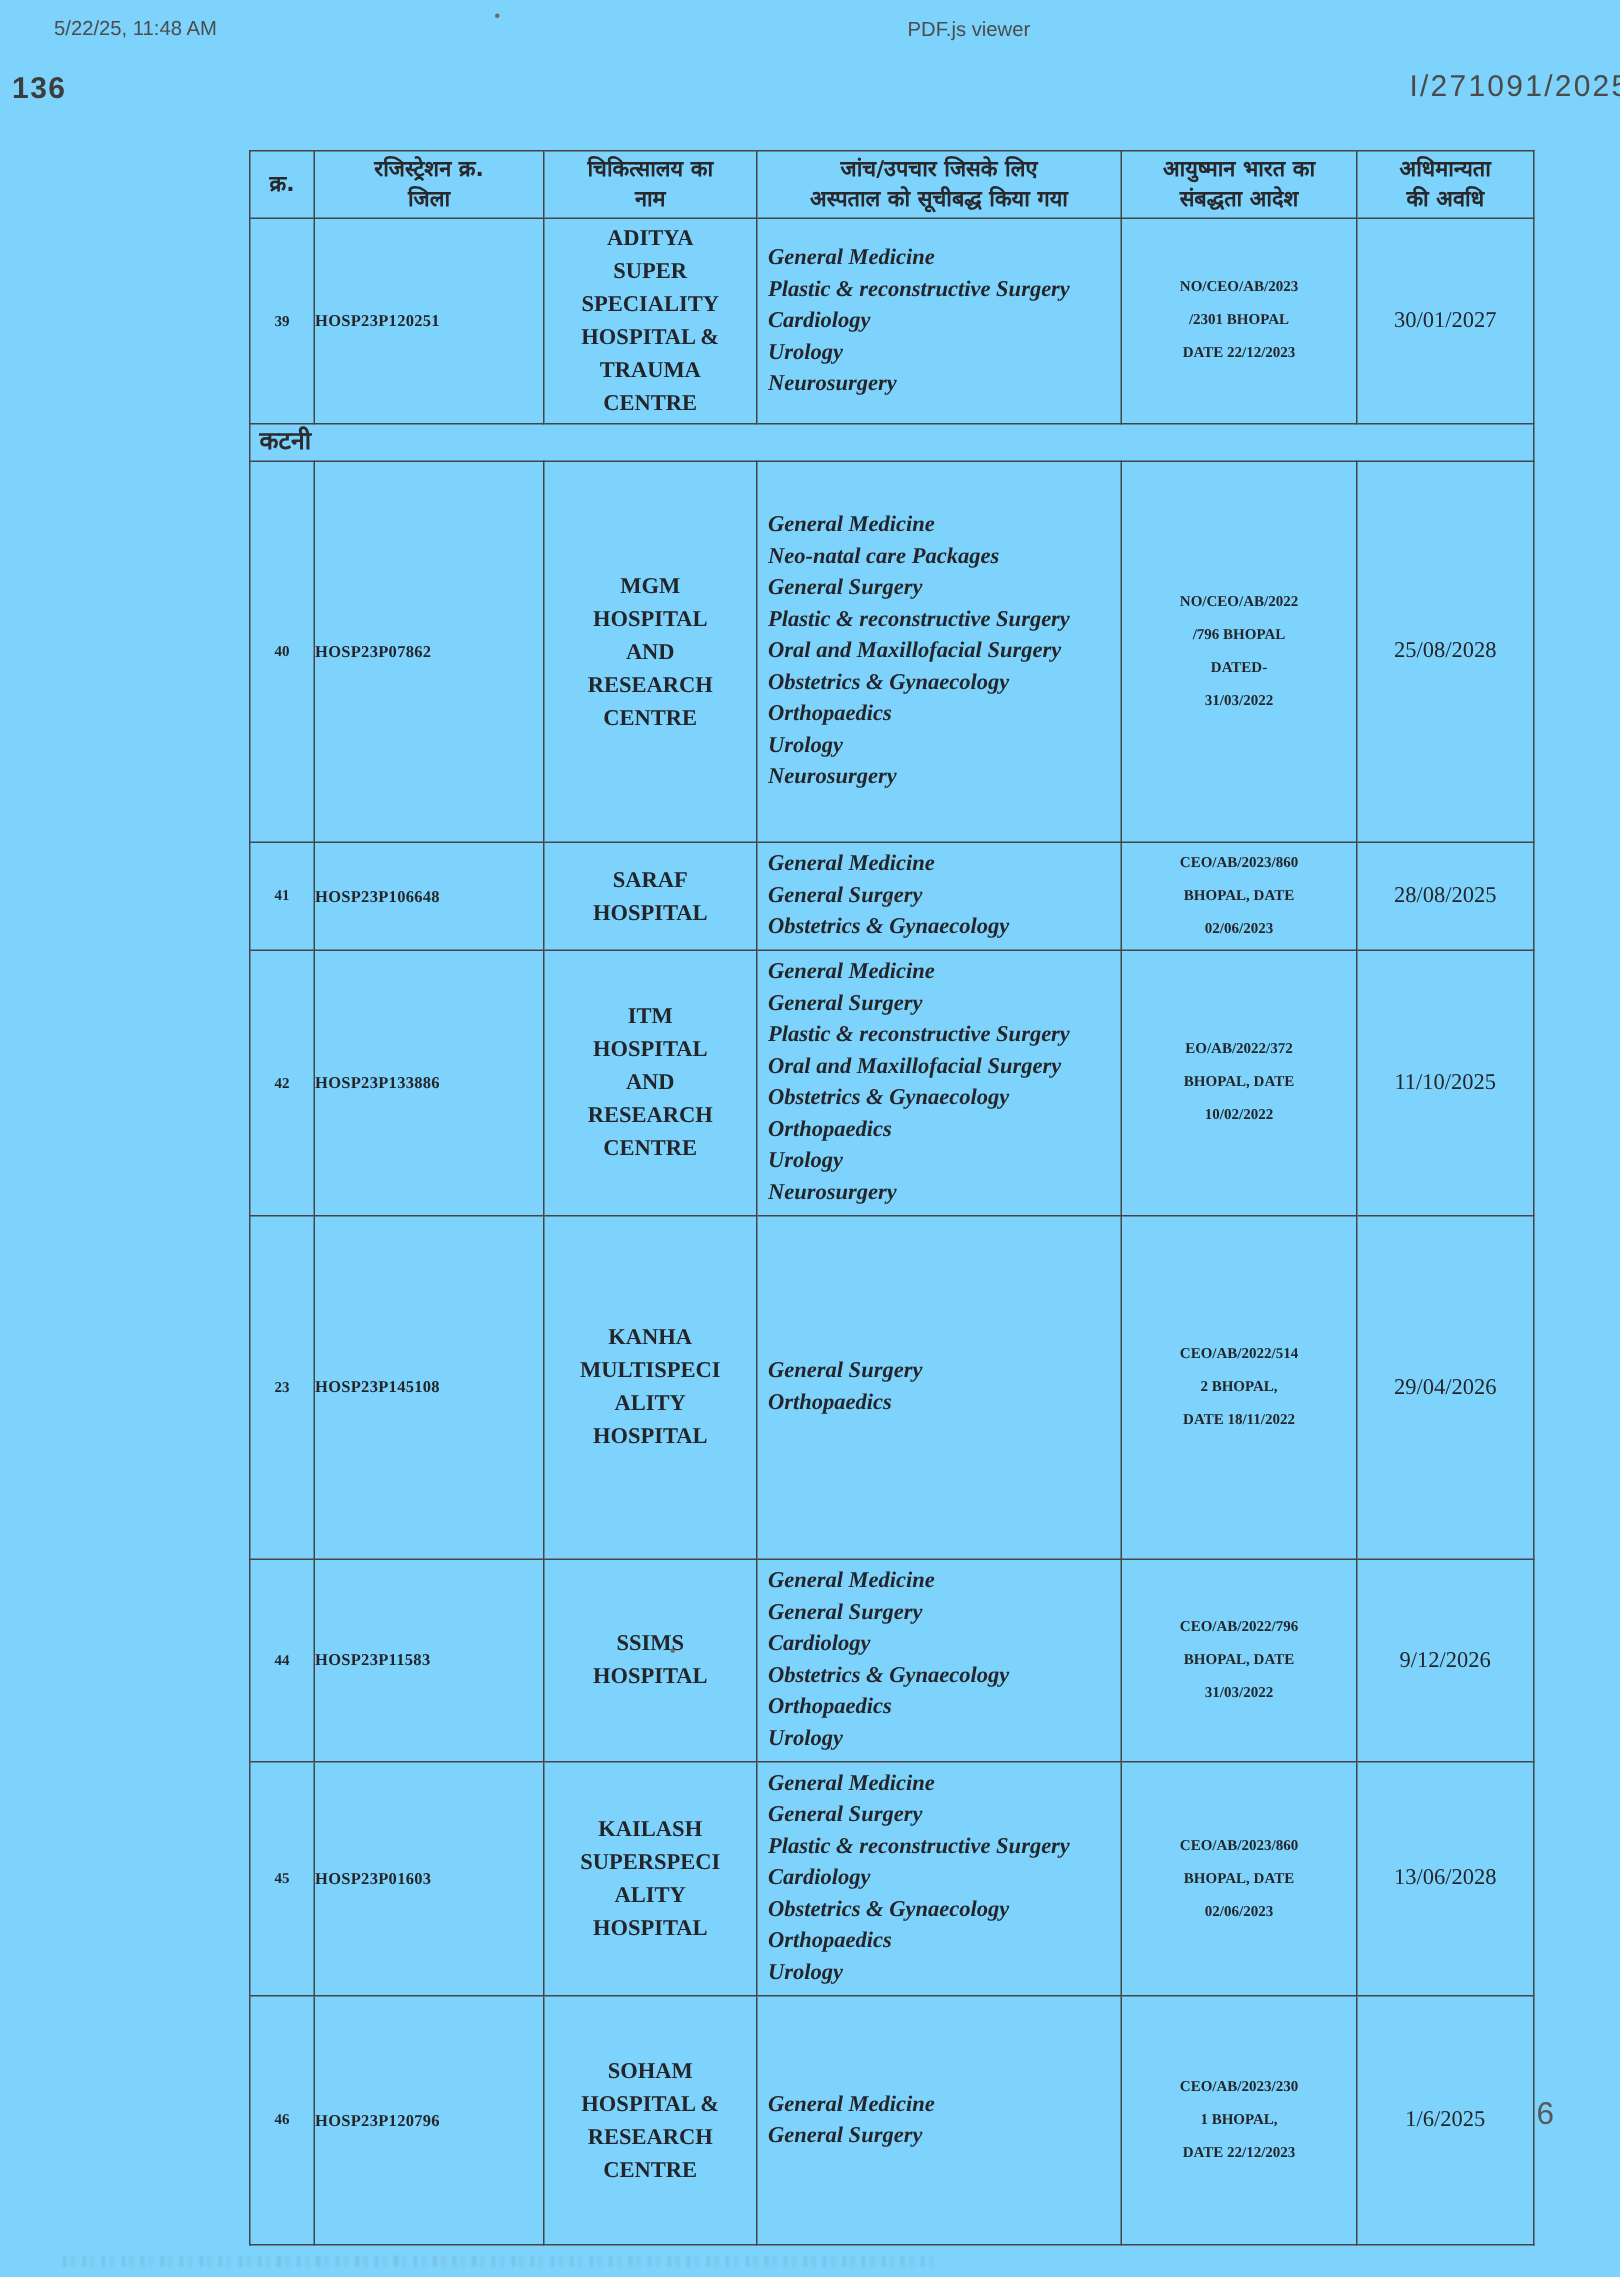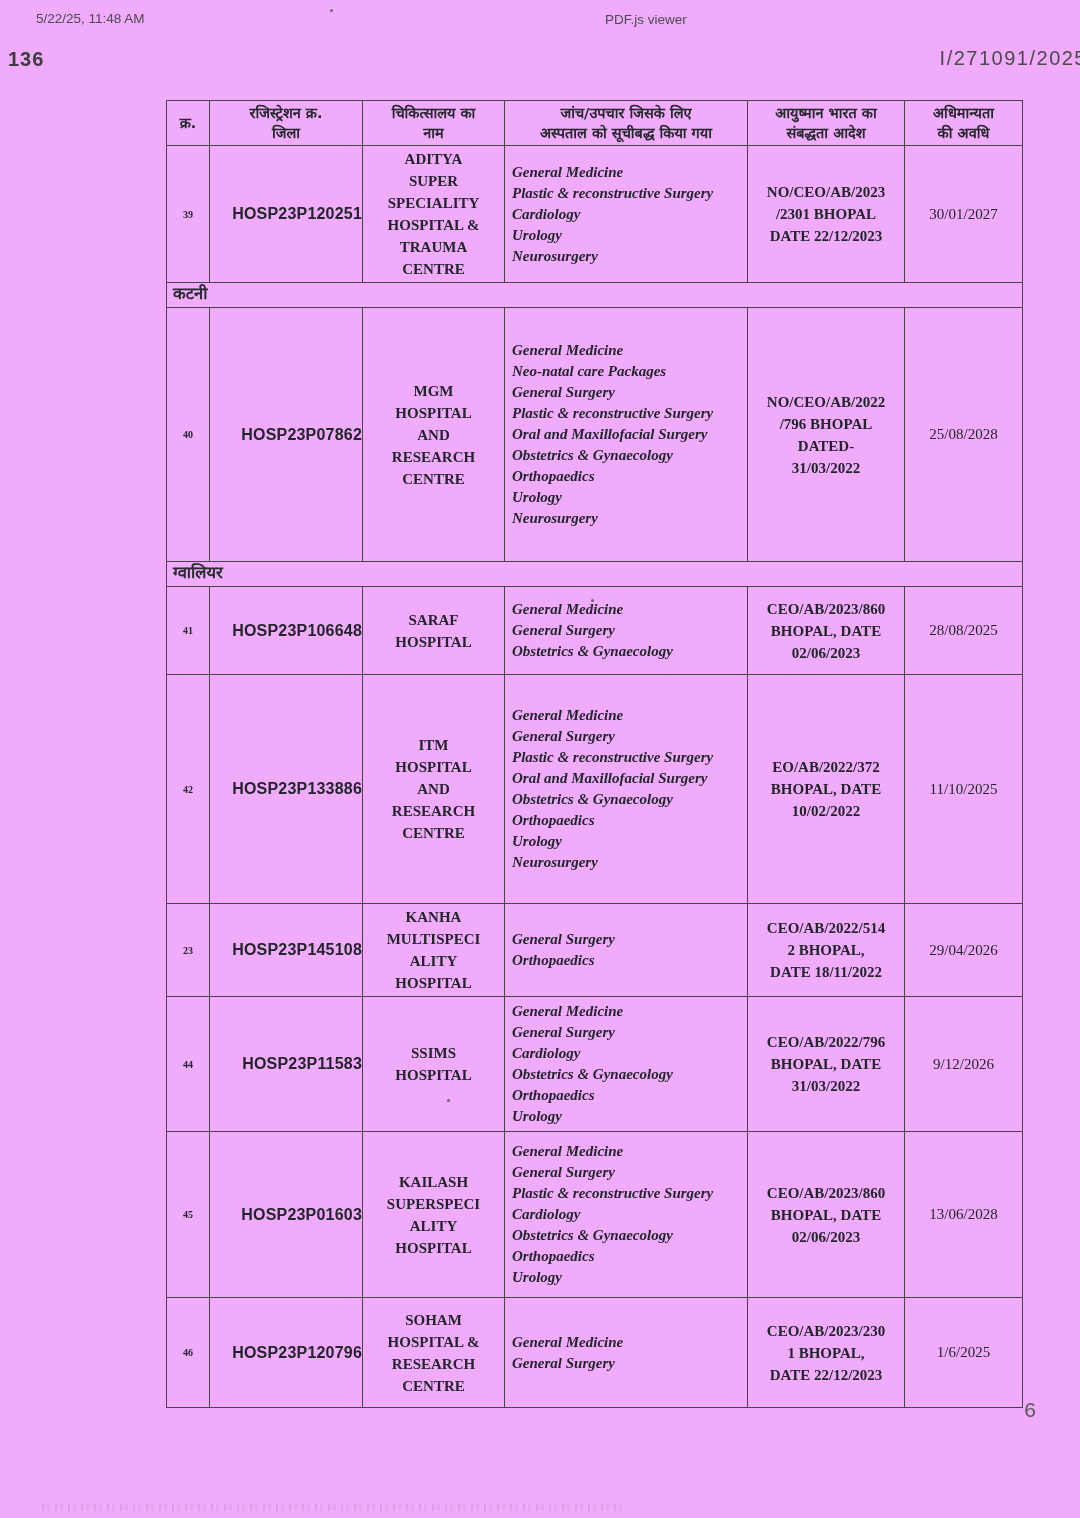--- a/index.html
+++ b/index.html
@@ -1,18 +1,18 @@
 <!DOCTYPE html>
 <html><head>
 <meta charset="utf-8">
 <style>
   * { margin:0; padding:0; box-sizing:border-box; }
   html,body { width:1080px; height:1518px; background:#ffffff; overflow:hidden; }
   .sheet {
-    position:relative; width:1080px; height:1518px; background:#f0abfc;
+    position:relative; width:1080px; height:1518px; background:#7dd3fc;
     font-family:"Liberation Serif", serif; color:#23252a;
   }
   
   .print-datetime {
     position:absolute; left:36px; top:11px;
     font-family:"Liberation Sans", sans-serif; font-size:13.5px; color:#4c4c4c;
   }
   .viewer-title {
     position:absolute; left:593px; top:12px;
     font-family:"Liberation Sans", sans-serif; font-size:13.5px; color:#4c4c4c;margin-left:12px;
@@ -40,35 +40,35 @@
   table.hosp th {
     font-family:"DejaVu Sans", sans-serif; font-weight:700;
     font-size:14.5px; line-height:20px; color:#26282c;
     text-align:center; padding:2px 2px; height:45px;
   }
   td.sno-cell {
     text-align:center; font-weight:700; font-size:10px;
     font-family:"Liberation Serif", serif;
   }
   td.reg-cell {
-    text-align:right; font-weight:700; font-size:16px;
-    font-family:Liberation Sans, sans-serif; letter-spacing:0.2px;
+    text-align:left; font-weight:700; font-size:11px;
+    font-family:Liberation Serif, serif; letter-spacing:0.2px;
   }
   td.hospital-cell {
     text-align:center; font-weight:700; font-size:15px; line-height:22px;
     font-family:"Liberation Serif", serif; padding:2px 4px;
   }
   td.services-cell {
     text-align:left; font-weight:700; font-size:15px; line-height:21px;
     font-family:"Liberation Serif", serif; padding:4px 10px 4px 7px;
     vertical-align:middle;
     font-style:italic;
   }
   td.order-cell {
-    text-align:center; font-weight:700; font-size:15px; line-height:22px;
+    text-align:center; font-weight:700; font-size:10px; line-height:22px;
     font-family:"Liberation Serif", serif; padding:2px 6px;
   }
   td.validity-cell {
     text-align:center; font-weight:400; font-size:15px;
     font-family:"Liberation Serif", serif;
   }
   tr.section-row td {
     font-family:"DejaVu Sans", sans-serif; font-weight:700;
     font-size:16.5px; color:#2a2c30; text-align:left;
     padding:0 4px 2px 6px; height:23px; line-height:22px; white-space:nowrap;
@@ -177,23 +177,20 @@
 Obstetrics &amp; Gynaecology
 Orthopaedics
 Urology
 Neurosurgery</td>
           <td class="order-cell">NO/CEO/AB/2022
 /796 BHOPAL
 DATED-
 31/03/2022</td>
           <td class="validity-cell">25/08/2028</td>
         </tr>
-        <tr class="section-row">
-          <td colspan="6">ग्वालियर</td>
-        </tr>
         <tr>
           <td class="sno-cell">41</td>
           <td class="reg-cell">HOSP23P106648</td>
           <td class="hospital-cell">SARAF
 HOSPITAL</td>
           <td class="services-cell">General Medicine
 General Surgery
 Obstetrics &amp; Gynaecology</td>
           <td class="order-cell">CEO/AB/2023/860
 BHOPAL, DATE

